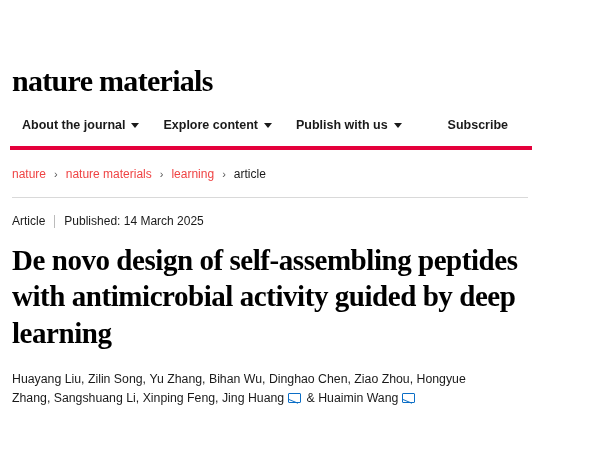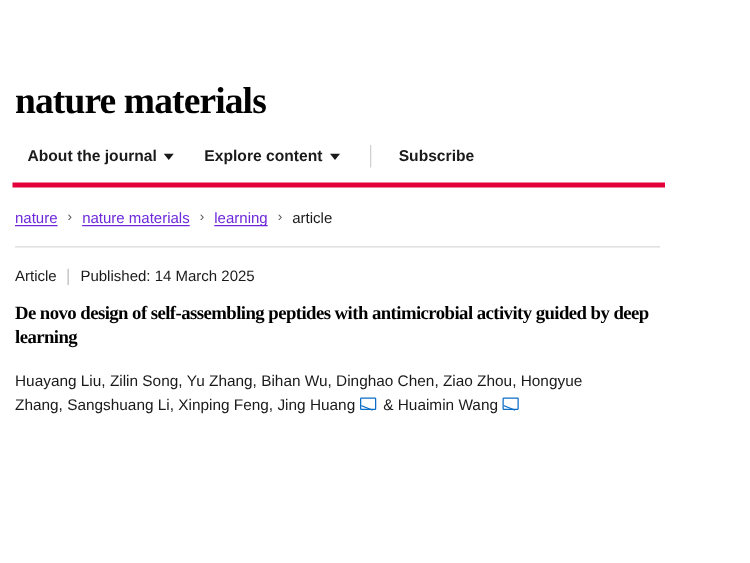--- a/index.html
+++ b/index.html
@@ -84,22 +84,21 @@
   }
   .breadcrumb {
     display: flex;
     align-items: center;
     font-size: 12px;
     color: #333333;
     padding-top: 17px;
     padding-left: 0px;
   }
   .crumb-link {
-    color: #6d28d9;
-    text-decoration: underline;
+    color: #ef4444;
     text-underline-offset: 2px;
     cursor: pointer;
     white-space: nowrap;
   }
   .crumb-current {
     color: #1a1a1a;
     white-space: nowrap;
   }
   .crumb-sep {
     margin: 0 8px;
@@ -123,21 +122,21 @@
   }
   .meta-bar {
     width: 1px;
     height: 13px;
     background: #bbbbbb;
     margin-right: 9px;
   }
   .article-title {
     font-family: "Liberation Serif", serif;
     font-weight: 700;
-    font-size: 15px;
+    font-size: 29px;
     line-height: 1.25;
     letter-spacing: -0.45px;
     color: #000000;
     margin-top: 14px;
     max-width: 530px;
   }
   .authors {
     margin-top: 16px;
     font-size: 12.3px;
     line-height: 1.55;
@@ -187,20 +186,24 @@
 
     <div class="navbar">
       <div class="nav-item">
         <span class="label">About the journal</span>
         <i class="caret"></i>
       </div>
       <div class="nav-item">
         <span class="label">Explore content</span>
         <i class="caret"></i>
       </div>
+      <div class="nav-item">
+        <span class="label">Publish with us</span>
+        <i class="caret"></i>
+      </div>
       <div class="nav-divider"></div>
       <div class="nav-item">
         <span class="label">Subscribe</span>
       </div>
     </div>
 
     <div class="red-rule"></div>
   </div>
 
   <div class="content">

